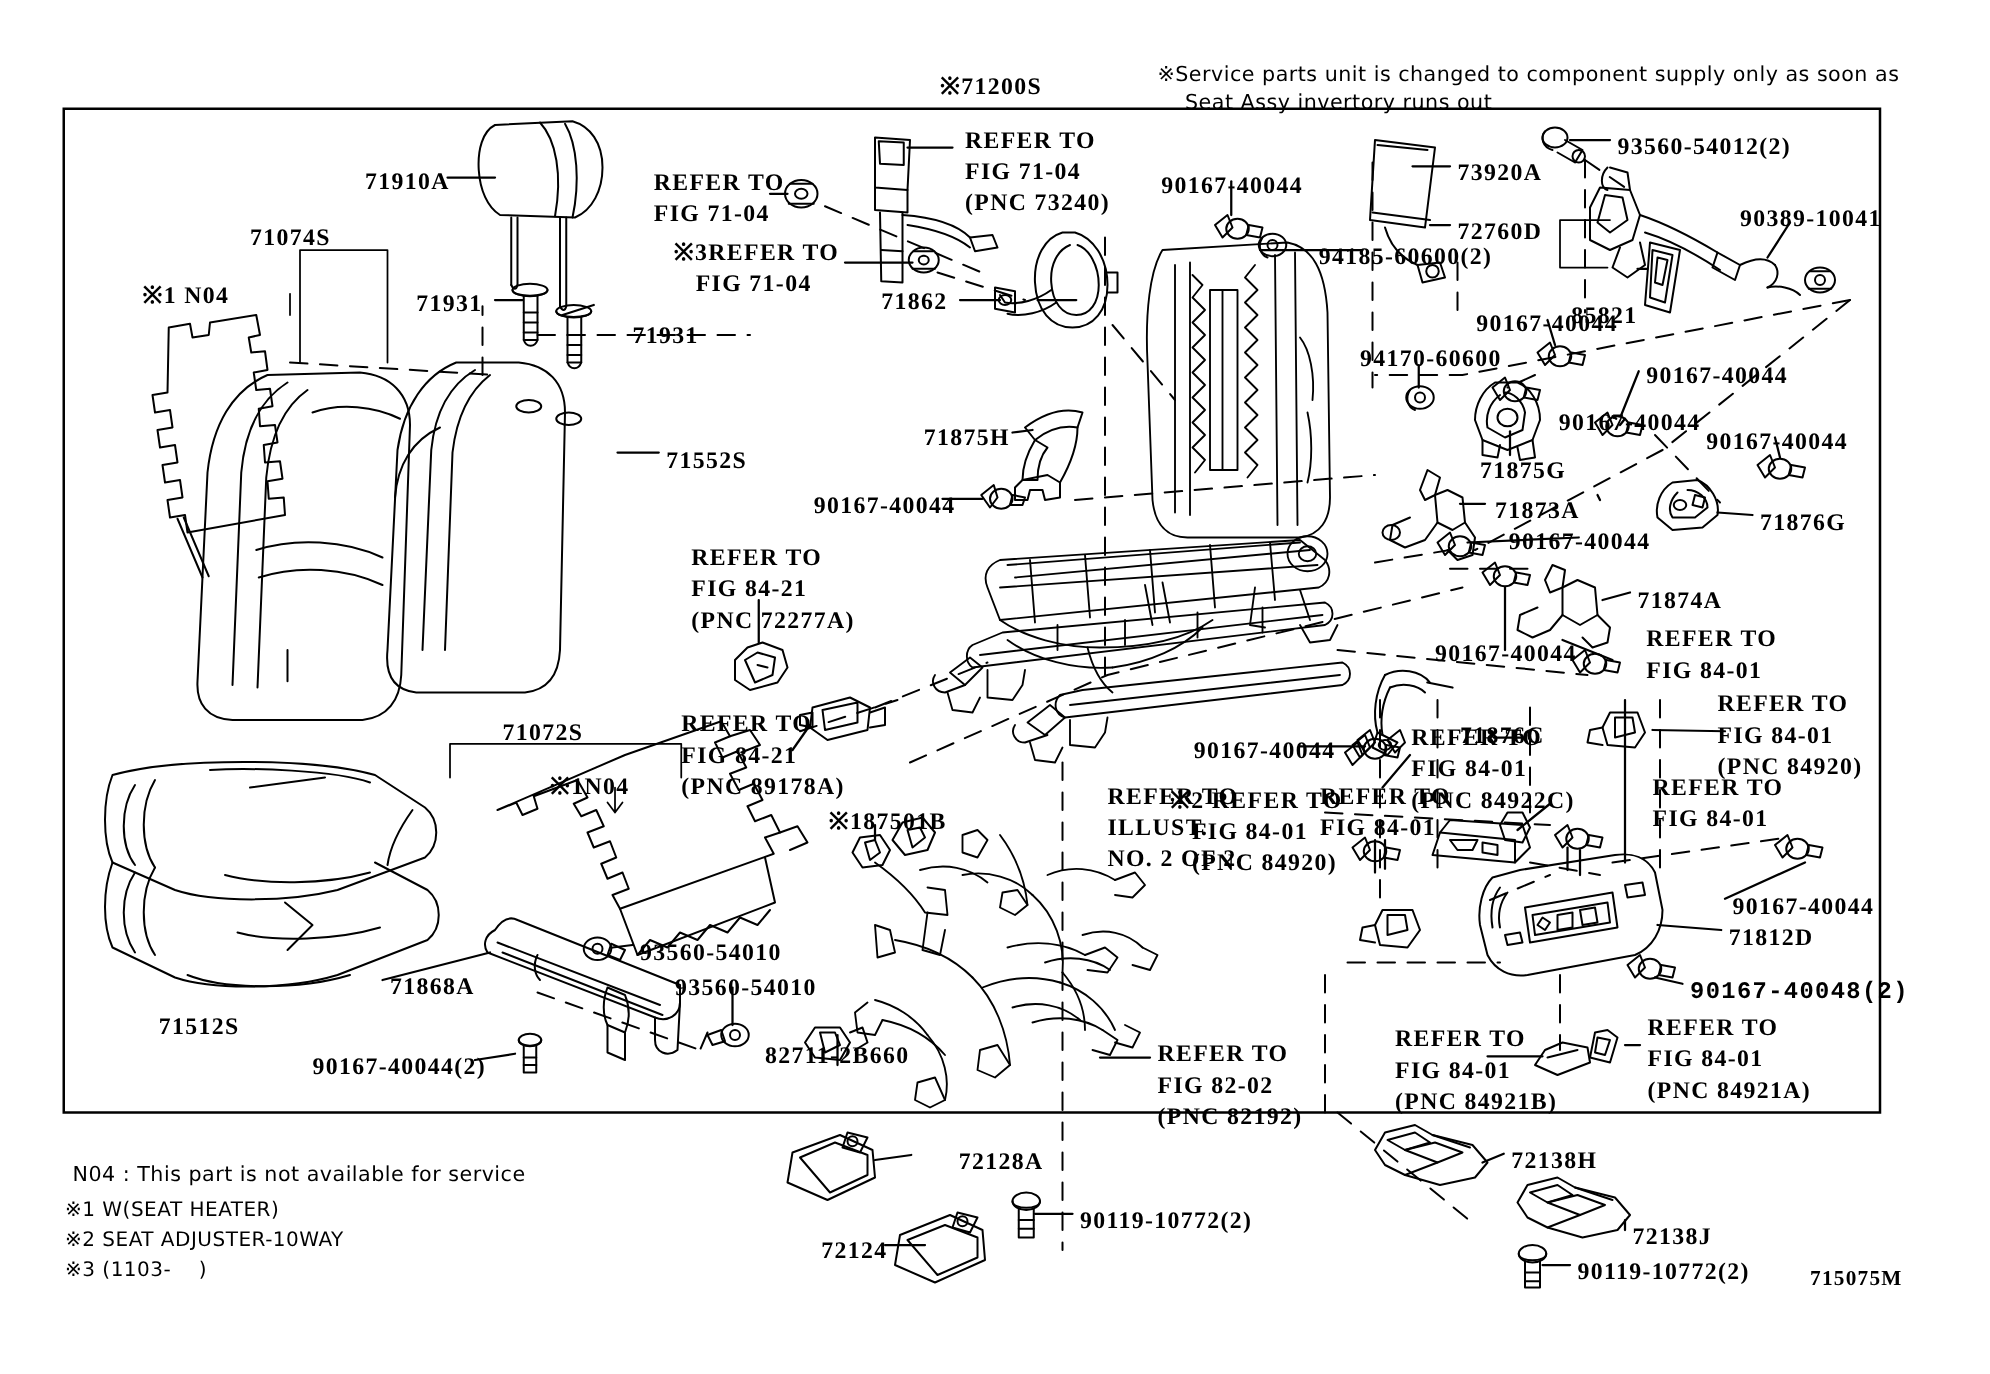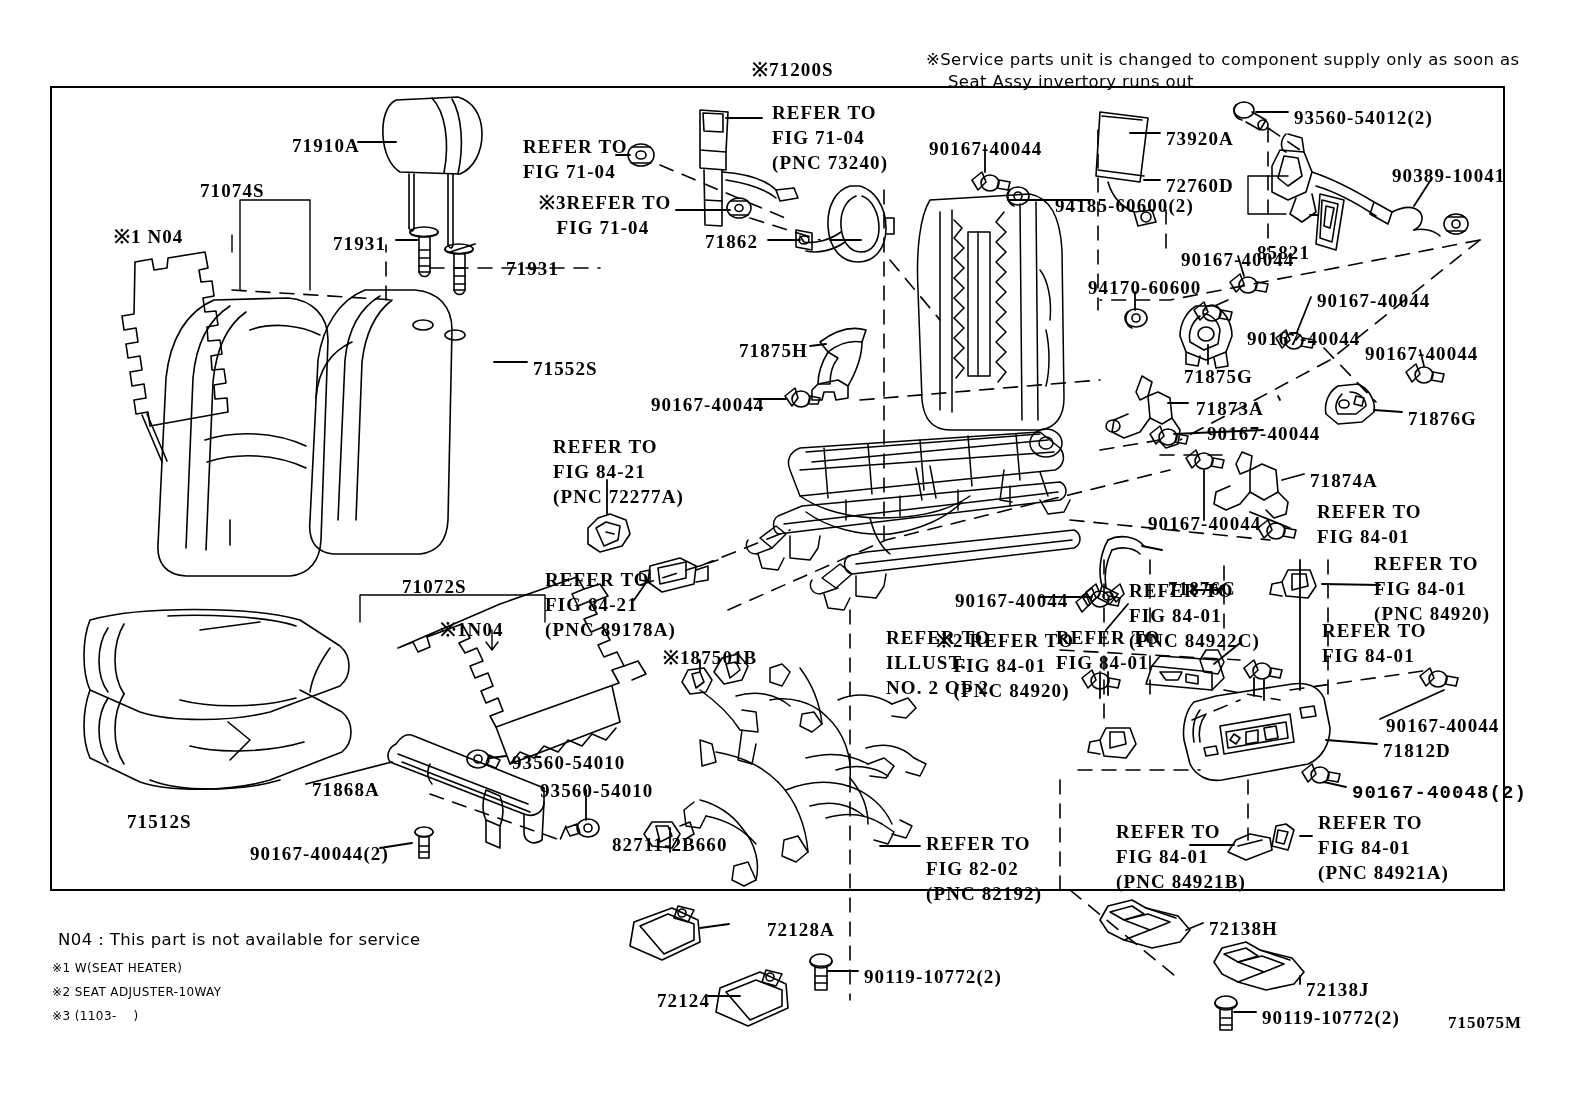--- a/index.html
+++ b/index.html
@@ -14,21 +14,21 @@
     font-family:"Liberation Serif", serif;
     font-weight:bold;
     font-size:19px;
     letter-spacing:1.1px;
     white-space:pre;
     line-height:25px;
   }
   .note{
     position:absolute;
     font-family:"DejaVu Sans", sans-serif;
-    font-size:12px;
+    font-size:16px;
     letter-spacing:.4px;
     white-space:pre;
     line-height:22px;
     font-weight:400;
   }
   .note.big{font-size:16.5px;}
   .figid{
     position:absolute;
     font-family:"Liberation Serif", serif;
     font-weight:bold;

